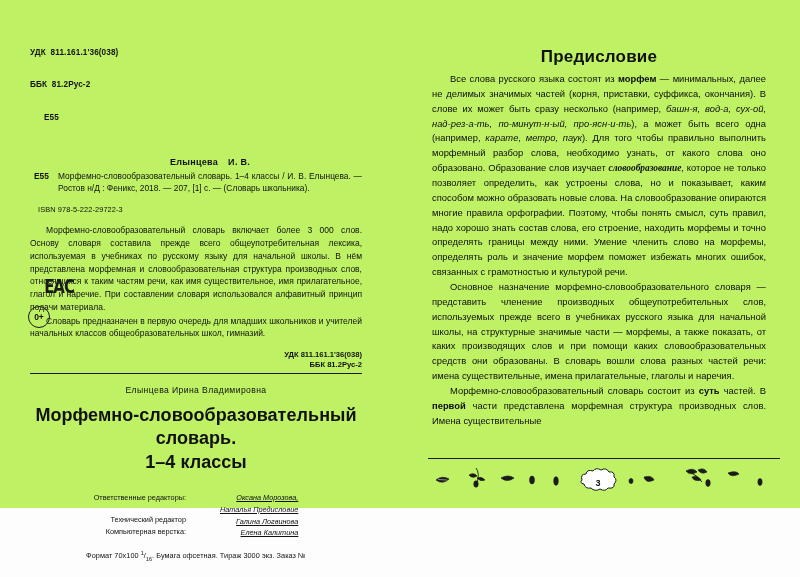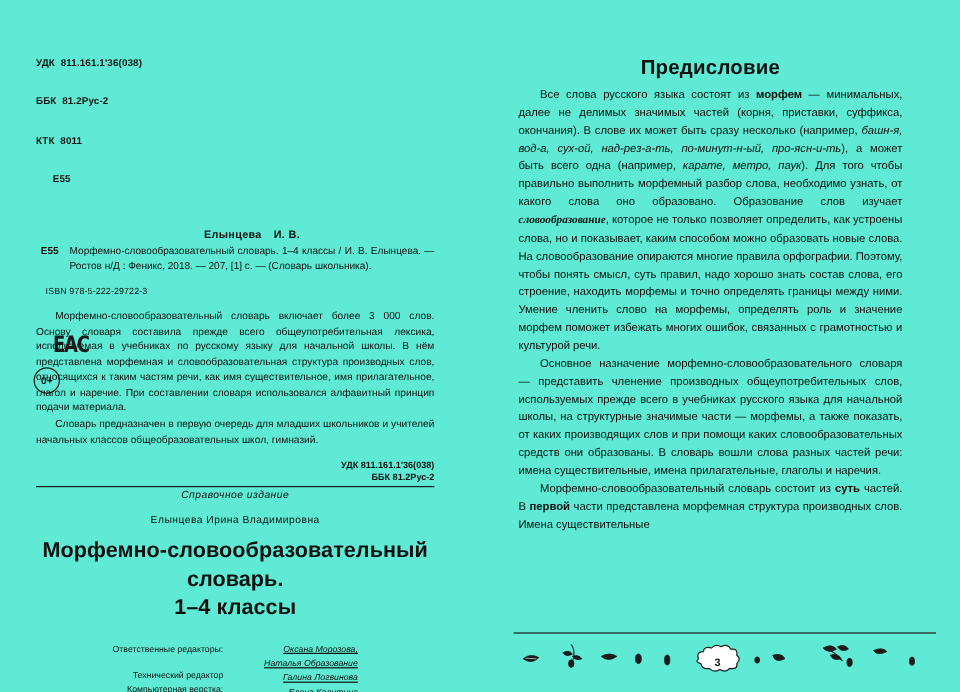--- a/index.html
+++ b/index.html
@@ -17,30 +17,30 @@
   .spread {
     position: relative;
     width: 800px;
     height: 577px;
     display: flex;
     background: #fdfdfd;
   }
   .page {
     position: relative;
     box-sizing: border-box;
-    height: 577px;
-    background: #5eead4;
+    height: 508px;
+    background: #bef264;
   }
   .page-left {
     width: 400px;
     padding: 26px 38px 10px 30px;
   }
   .page-right {
     width: 400px;
-    padding: 22px 48px 10px 32px;
+    padding: 22px 34px 10px 32px;
   }
 
   
   .codes {
     font-size: 8.2px;
     line-height: 1.32;
     letter-spacing: 0.1px;
     white-space: pre;
     font-weight: 600;
     color: #141414;
@@ -234,21 +234,20 @@
 </head>
 <body>
 
 <div class="spread">
 
   <div class="page page-left">
 
     <div class="codes">
       <span class="code-row">УДК  811.161.1'36(038)</span>
       <span class="code-row">ББК  81.2Рус-2</span>
-      <span class="code-row">КТК  8011</span>
       <span class="code-row indent">Е55</span>
     </div>
 
     <div class="author-line">
       <span>Елынцева</span><span class="sp"></span><span>И. В.</span>
     </div>
 
     <div class="biblio">
       <span class="sig">Е55</span>
       <span>Морфемно-словообразовательный словарь. 1–4 классы / И. В. Елынцева. — Ростов н/Д : Феникс, 2018. — 207, [1] с. — (Словарь школьника).</span>
@@ -265,38 +264,37 @@
 ББК 81.2Рус-2</div>
 
     <hr class="rule">
 
     <div class="marks">
       <div class="eac">ЕAC</div>
       <div class="age-badge">0+</div>
     </div>
 
     <div class="imprint">
-      <div class="edition-type">Справочное издание</div>
       <div class="author-full">Елынцева Ирина Владимировна</div>
       <div class="book-title">
         <div>Морфемно-словообразовательный словарь.</div>
         <div>1–4 классы</div>
       </div>
     </div>
 
     <div class="credits">
       <div class="col-left">
         <div>Ответственные редакторы:</div>
         <div style="height:10px"></div>
         <div>Технический редактор</div>
         <div>Компьютерная верстка:</div>
       </div>
       <div class="col-right">
         <div>Оксана Морозова,</div>
-        <div>Наталья Образование</div>
+        <div>Наталья Предисловие</div>
         <div>Галина Логвинова</div>
         <div>Елена Калитина</div>
       </div>
     </div>
 
     <div class="format-line">
       <span>Формат 70х100 </span><sup>1</sup>/<sub>16</sub><span>. Бумага офсетная. Тираж 3000 экз.  Заказ №</span>
     </div>
 
   </div>

